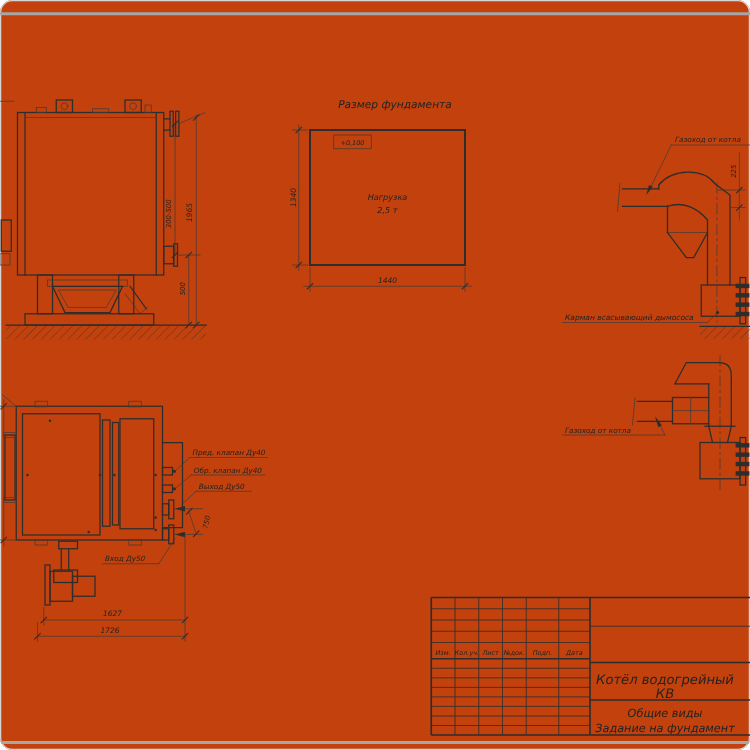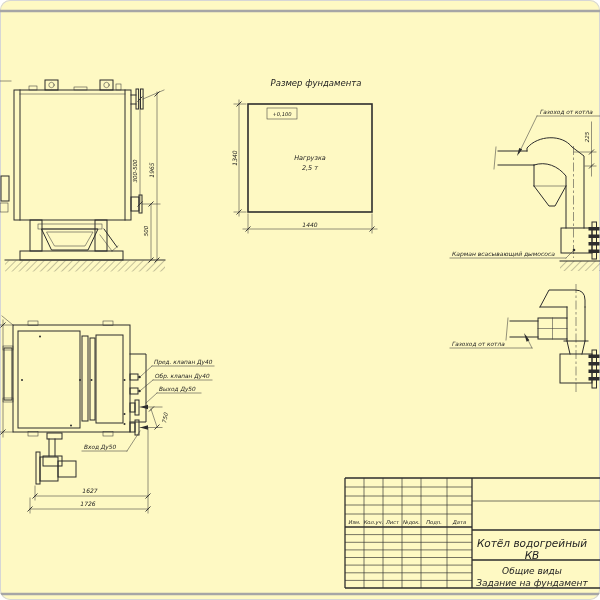--- a/index.html
+++ b/index.html
@@ -1,16 +1,16 @@
 <!DOCTYPE html>
 <html><head>
 <meta charset="utf-8">
 <style>
   html,body{margin:0;padding:0;background:#fff;}
-  .sheet{position:relative;width:600px;height:600px;background:#fef9c3;
+  .sheet{position:relative;width:600px;height:600px;background:#c2410c;
          border-radius:10px;overflow:hidden;box-shadow:inset 0 0 0 1px #d6d6d6;
          font-family:"DejaVu Sans","Liberation Sans",sans-serif;}
   svg{display:block;}
   text{font-family:"DejaVu Sans","Liberation Sans",sans-serif;font-style:italic;fill:#232323;}
   .t52{font-size:5.2px}.t55{font-size:5.5px}.t58{font-size:5.8px}
   .t6{font-size:6px}.t65{font-size:6.5px}.t8{font-size:8.5px}
   .t9{font-size:9px}.t10{font-size:10.5px}
   .ln{fill:none;stroke:#2d2d2d;stroke-width:1;stroke-linecap:square}
   .ln2{fill:none;stroke:#2d2d2d;stroke-width:1.6}
   .tn{fill:none;stroke:#3c3c3c;stroke-width:0.55;stroke-linecap:square}

